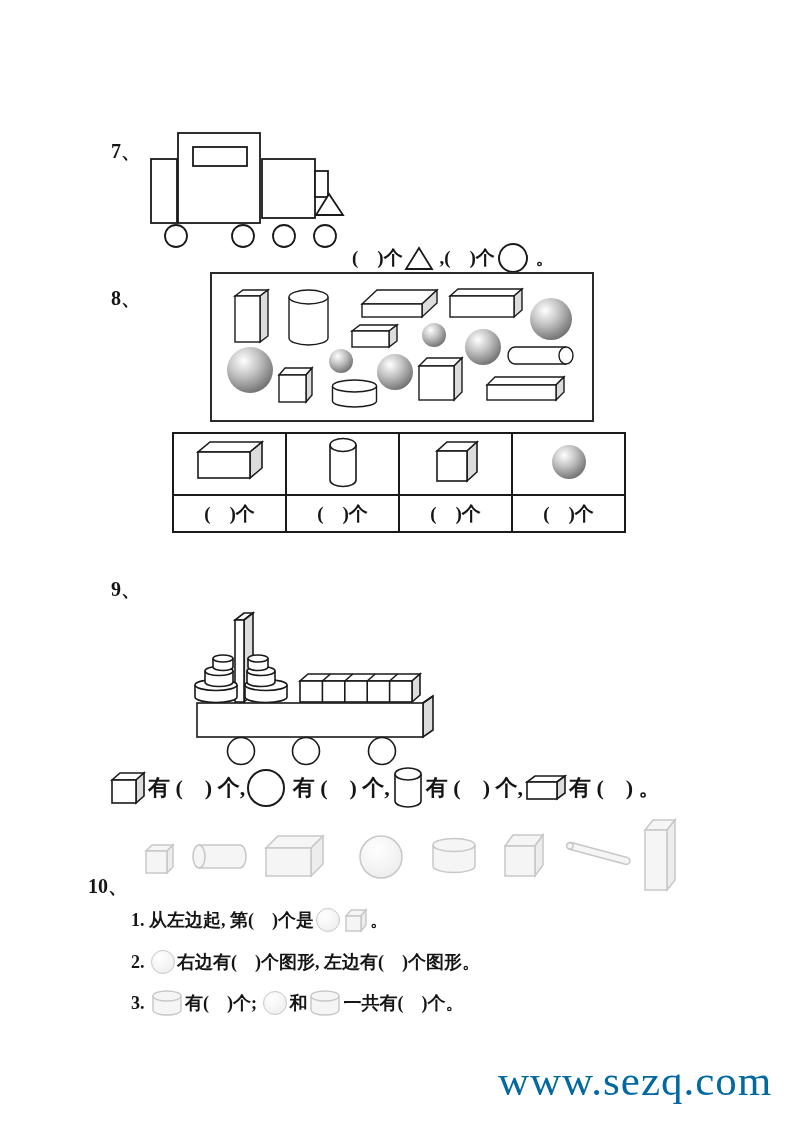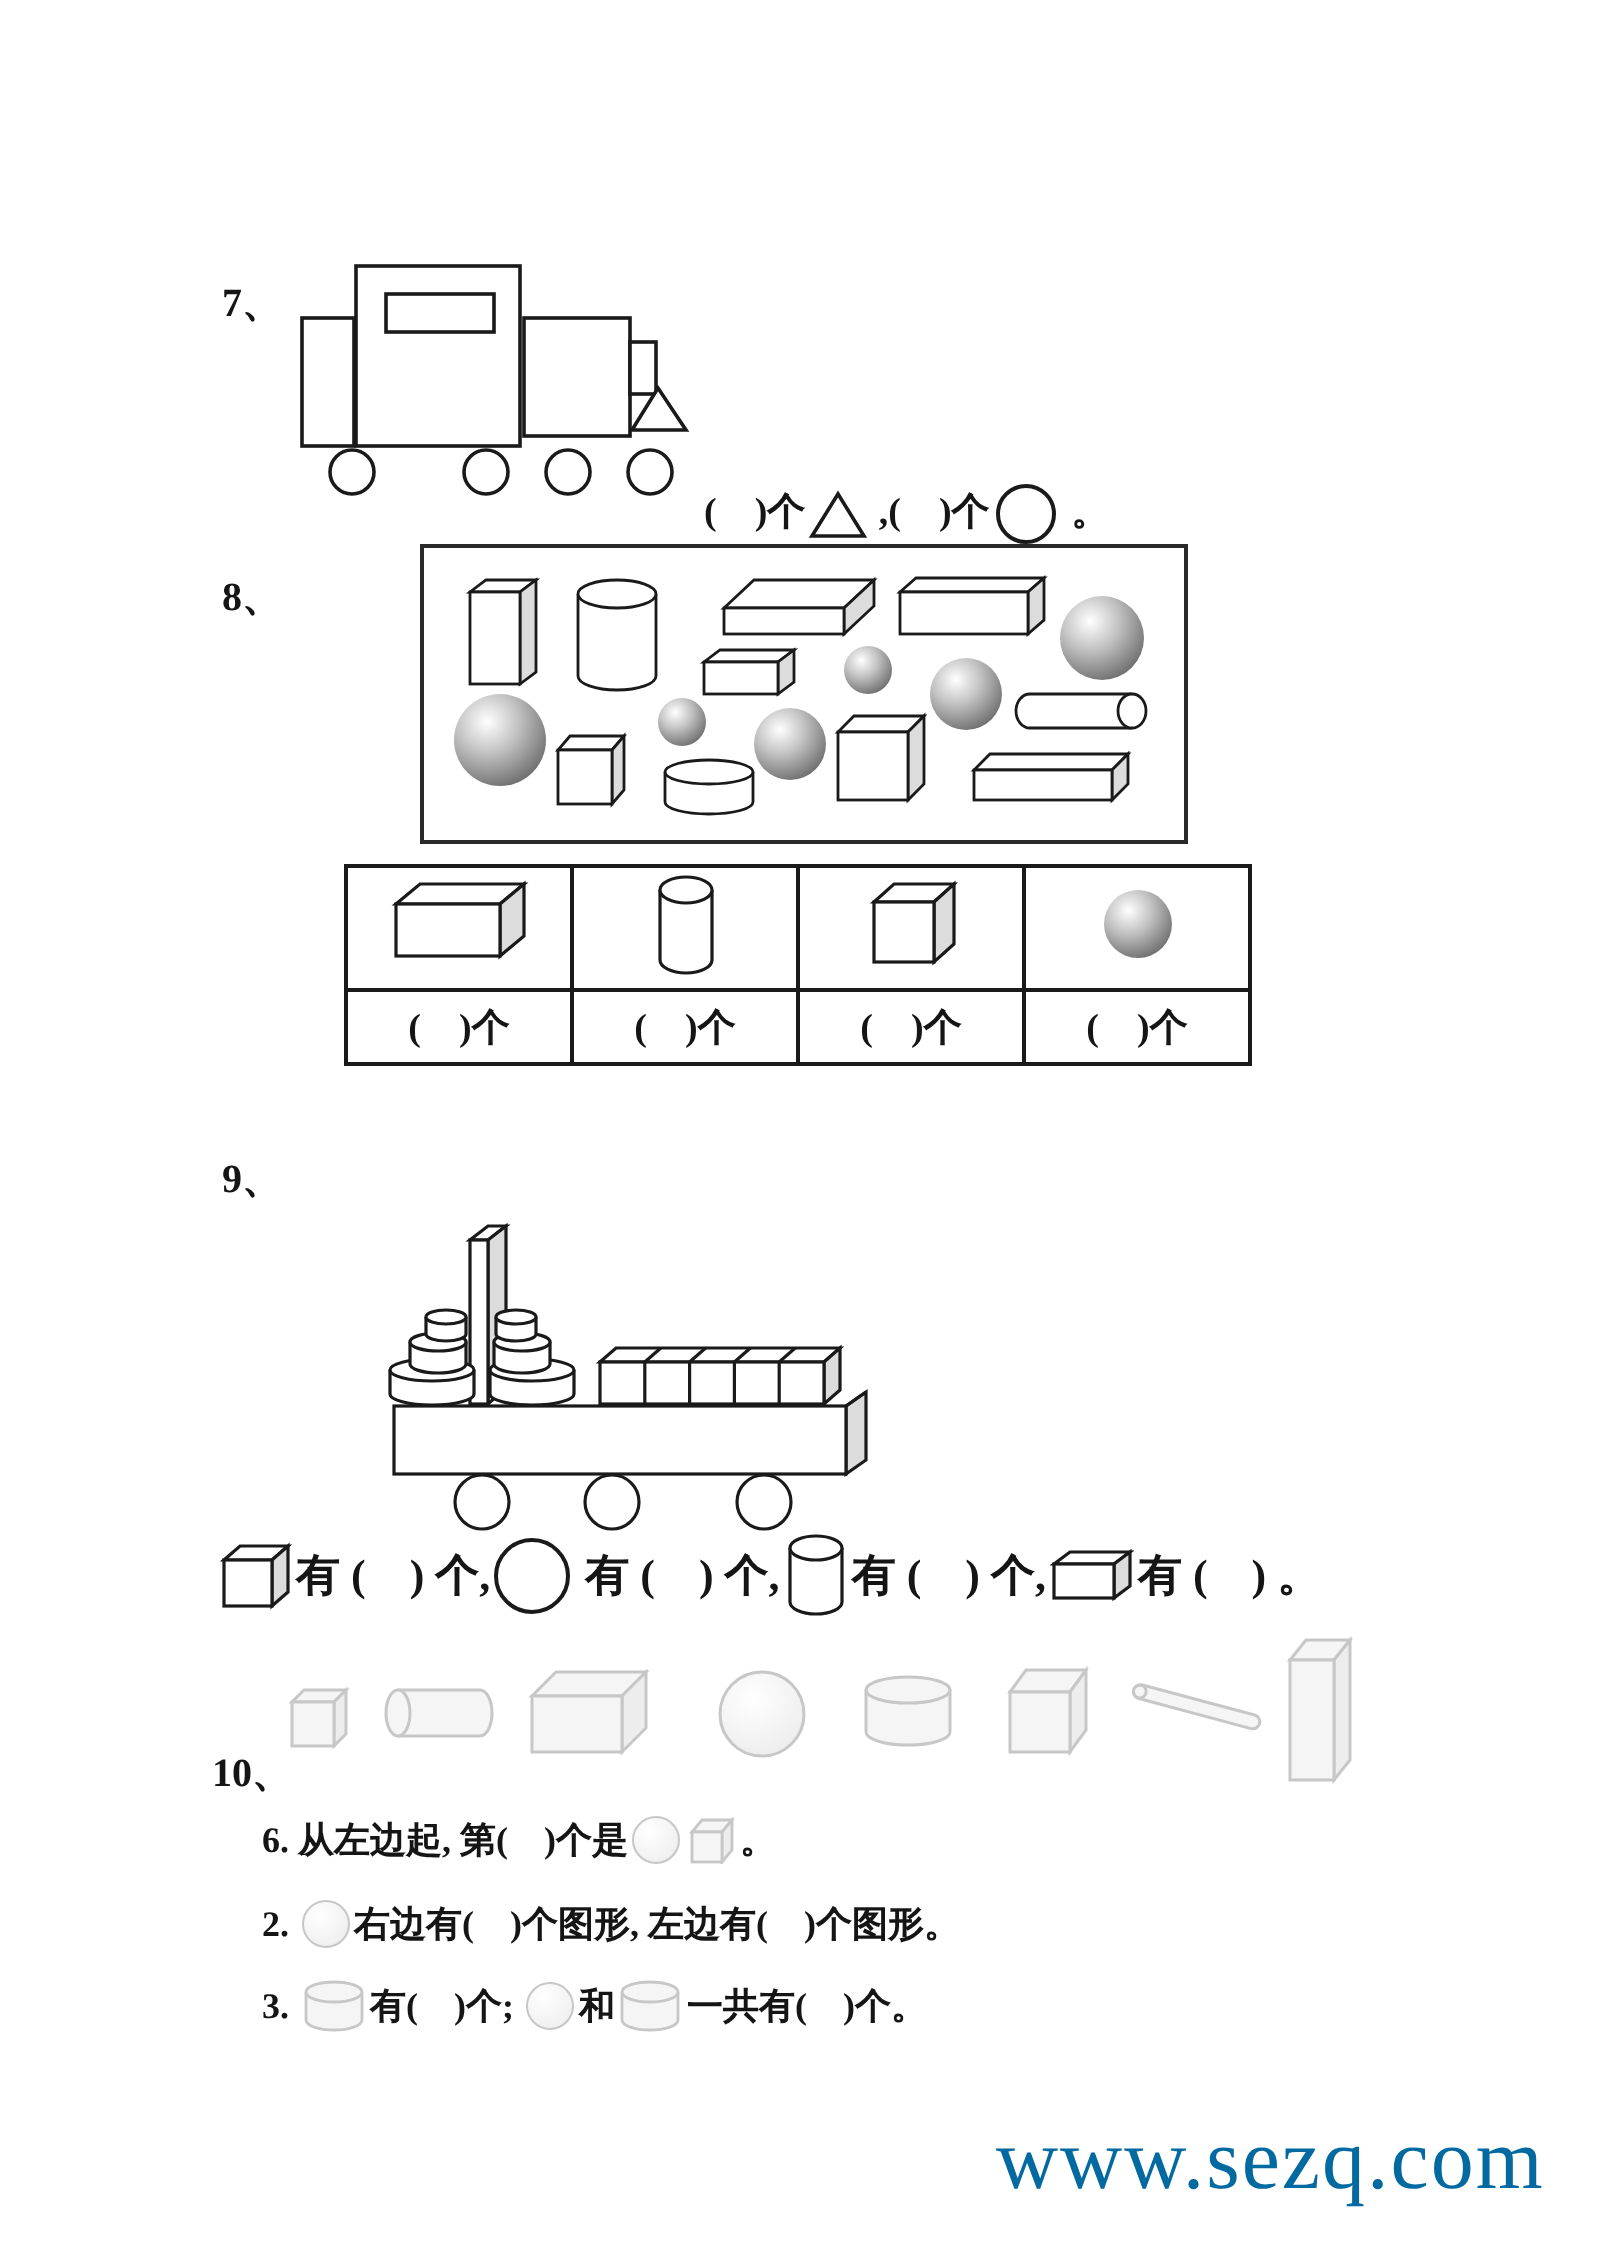--- a/index.html
+++ b/index.html
@@ -292,24 +292,24 @@
     <rect x="0" y="-3.5" width="65" height="7" rx="3.5"></rect>
       <circle cx="3" cy="0" r="3.2"></circle>
   </g>
   <g>
     <polygon points="502,14 524,14 532,4 510,4"></polygon>
       <polygon points="524,74 524,14 532,4 532,64" fill="#ededed"></polygon>
       <rect x="502" y="14" width="22" height="60"></rect>
   </g>
 </svg>
 
-<div class="abs qnum" style="left:106px;top:873px">10、</div>
+<div class="abs qnum" style="left:88px;top:873px">10、</div>
 
 <div class="abs sub-line" style="left:131px;top:904px">
-  <span class="txt">6. 从左边起, 第(    )个是</span>
+  <span class="txt">1. 从左边起, 第(    )个是</span>
   <span class="sphere-sm icon-gap"></span>
   <svg class="icon-gap" width="24" height="24" viewBox="0 0 24 24" fill="#f5f5f5" stroke="#c7c7c7" stroke-width="1.4">
     <polygon points="2,8 17,8 22,2 7,2"></polygon>
       <polygon points="17,23 17,8 22,2 22,17" fill="#ededed"></polygon>
       <rect x="2" y="8" width="15" height="15"></rect>
   </svg>
   <span class="txt">。</span>
 </div>
 
 <div class="abs sub-line" style="left:131px;top:946px">

